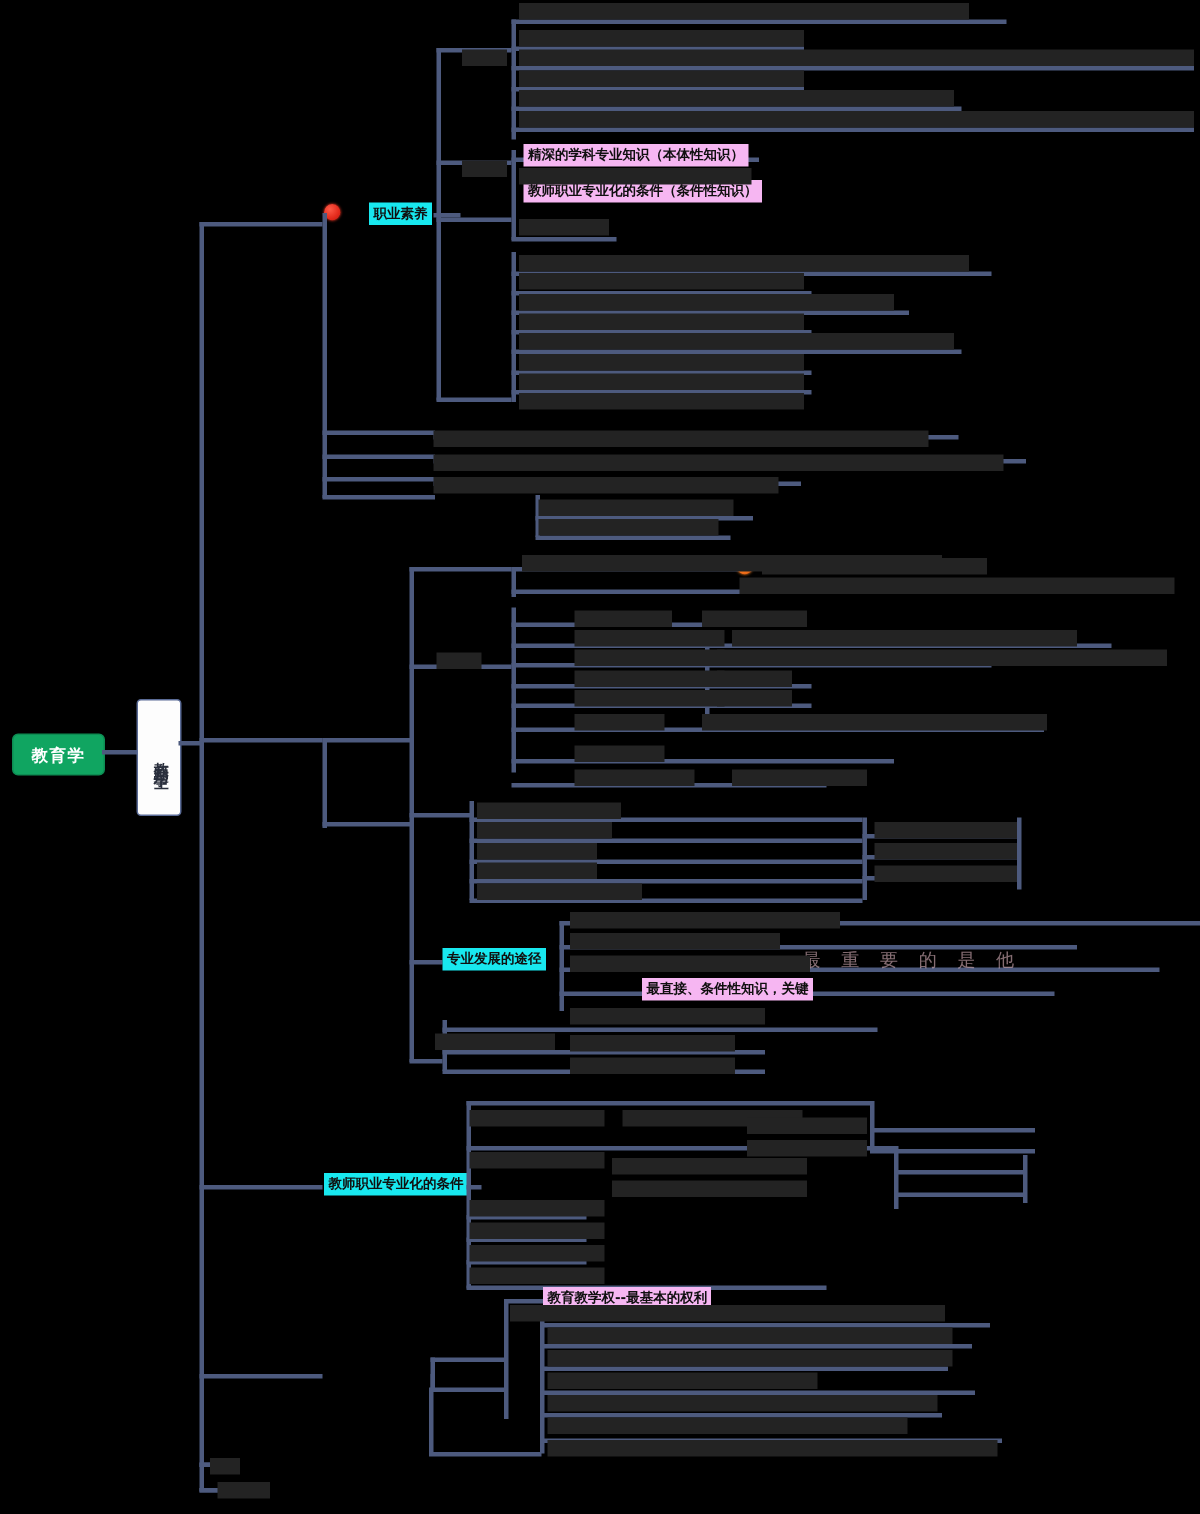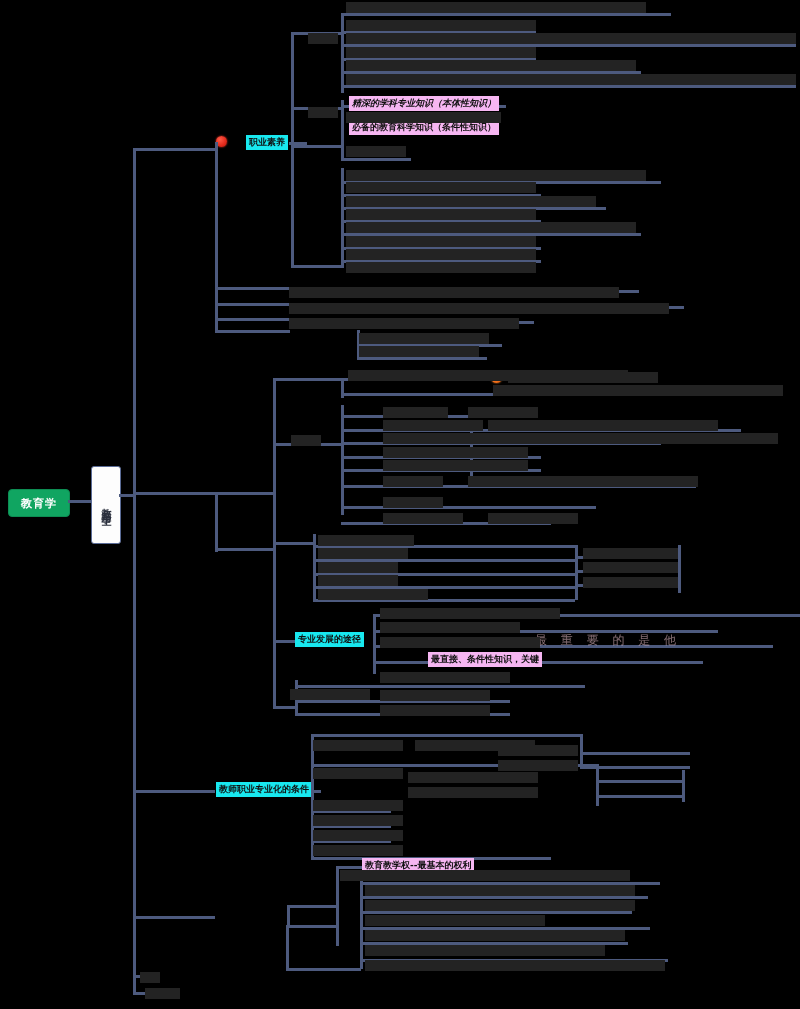--- a/index.html
+++ b/index.html
@@ -152,22 +152,22 @@
   <div class="ln lnh2" style="left:341px;top:247px;width:200px;"></div>
   <div class="ln lnh2" style="left:341px;top:260px;width:200px;"></div>
 
   <div class="ln lnh2" style="left:289px;top:290px;width:350px;"></div>
   <div class="ln lnh2" style="left:289px;top:306px;width:395px;"></div>
   <div class="ln lnh2" style="left:289px;top:321px;width:245px;"></div>
   <div class="ln lnv2" style="left:357px;top:330px;height:28px;"></div>
   <div class="ln lnh2" style="left:357px;top:344px;width:145px;"></div>
   <div class="ln lnh2" style="left:357px;top:357px;width:130px;"></div>
 
-  <div class="hl-pink" style="position:absolute;left:349px;top:96px;font-style:italic;">精深的学科专业知识（本体性知识）</div>
-  <div class="hl-pink" style="position:absolute;left:349px;top:120px;">必备的教育科学知识（条件性知识）</div>
+  <div class="hl-pink" style="position:absolute;left:349px;top:96px;">精深的学科专业知识（本体性知识）</div>
+  <div class="hl-pink" style="position:absolute;left:349px;top:120px;">教师职业专业化的条件（条件性知识）</div>
 
   <div class="ln lnv2" style="left:215px;top:492px;height:60px;"></div>
   <div class="ln lnh2" style="left:215px;top:548px;width:60px;"></div>
   <div class="ln lnh2" style="left:215px;top:492px;width:60px;"></div>
 
   <div class="ln lnv2" style="left:273px;top:378px;height:330px;"></div>
   <div class="ln lnh2" style="left:273px;top:378px;width:68px;"></div>
   <div class="ln lnh2" style="left:273px;top:443px;width:68px;"></div>
   <div class="ln lnh2" style="left:273px;top:542px;width:42px;"></div>
   <div class="ln lnh2" style="left:273px;top:640px;width:22px;"></div>

